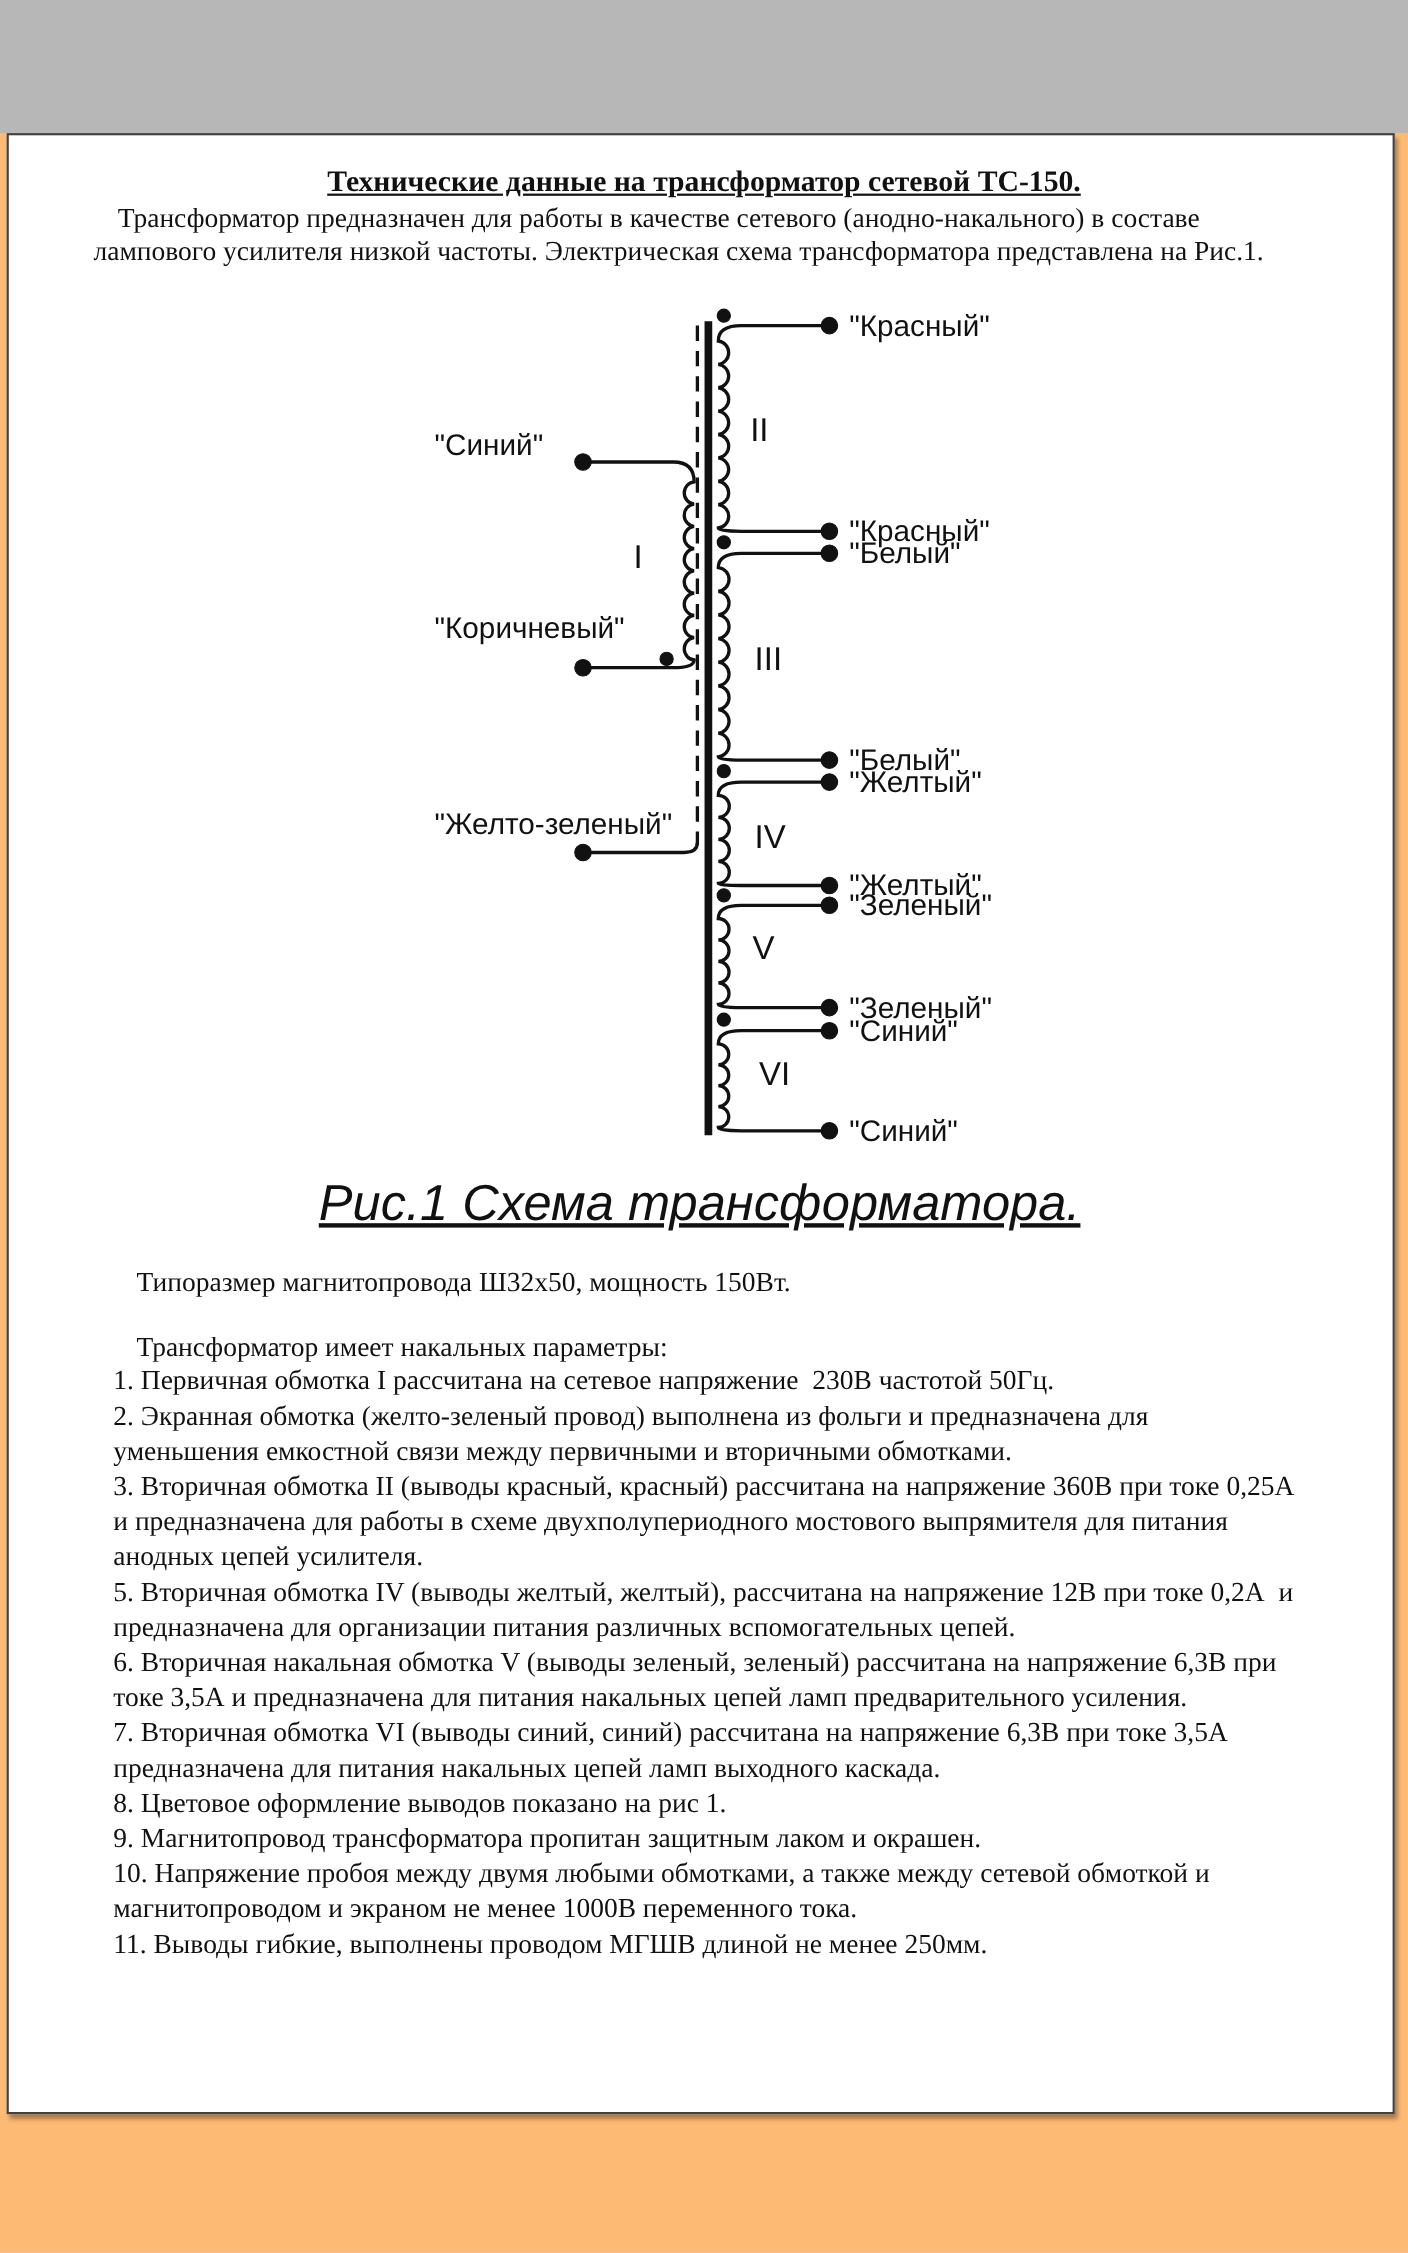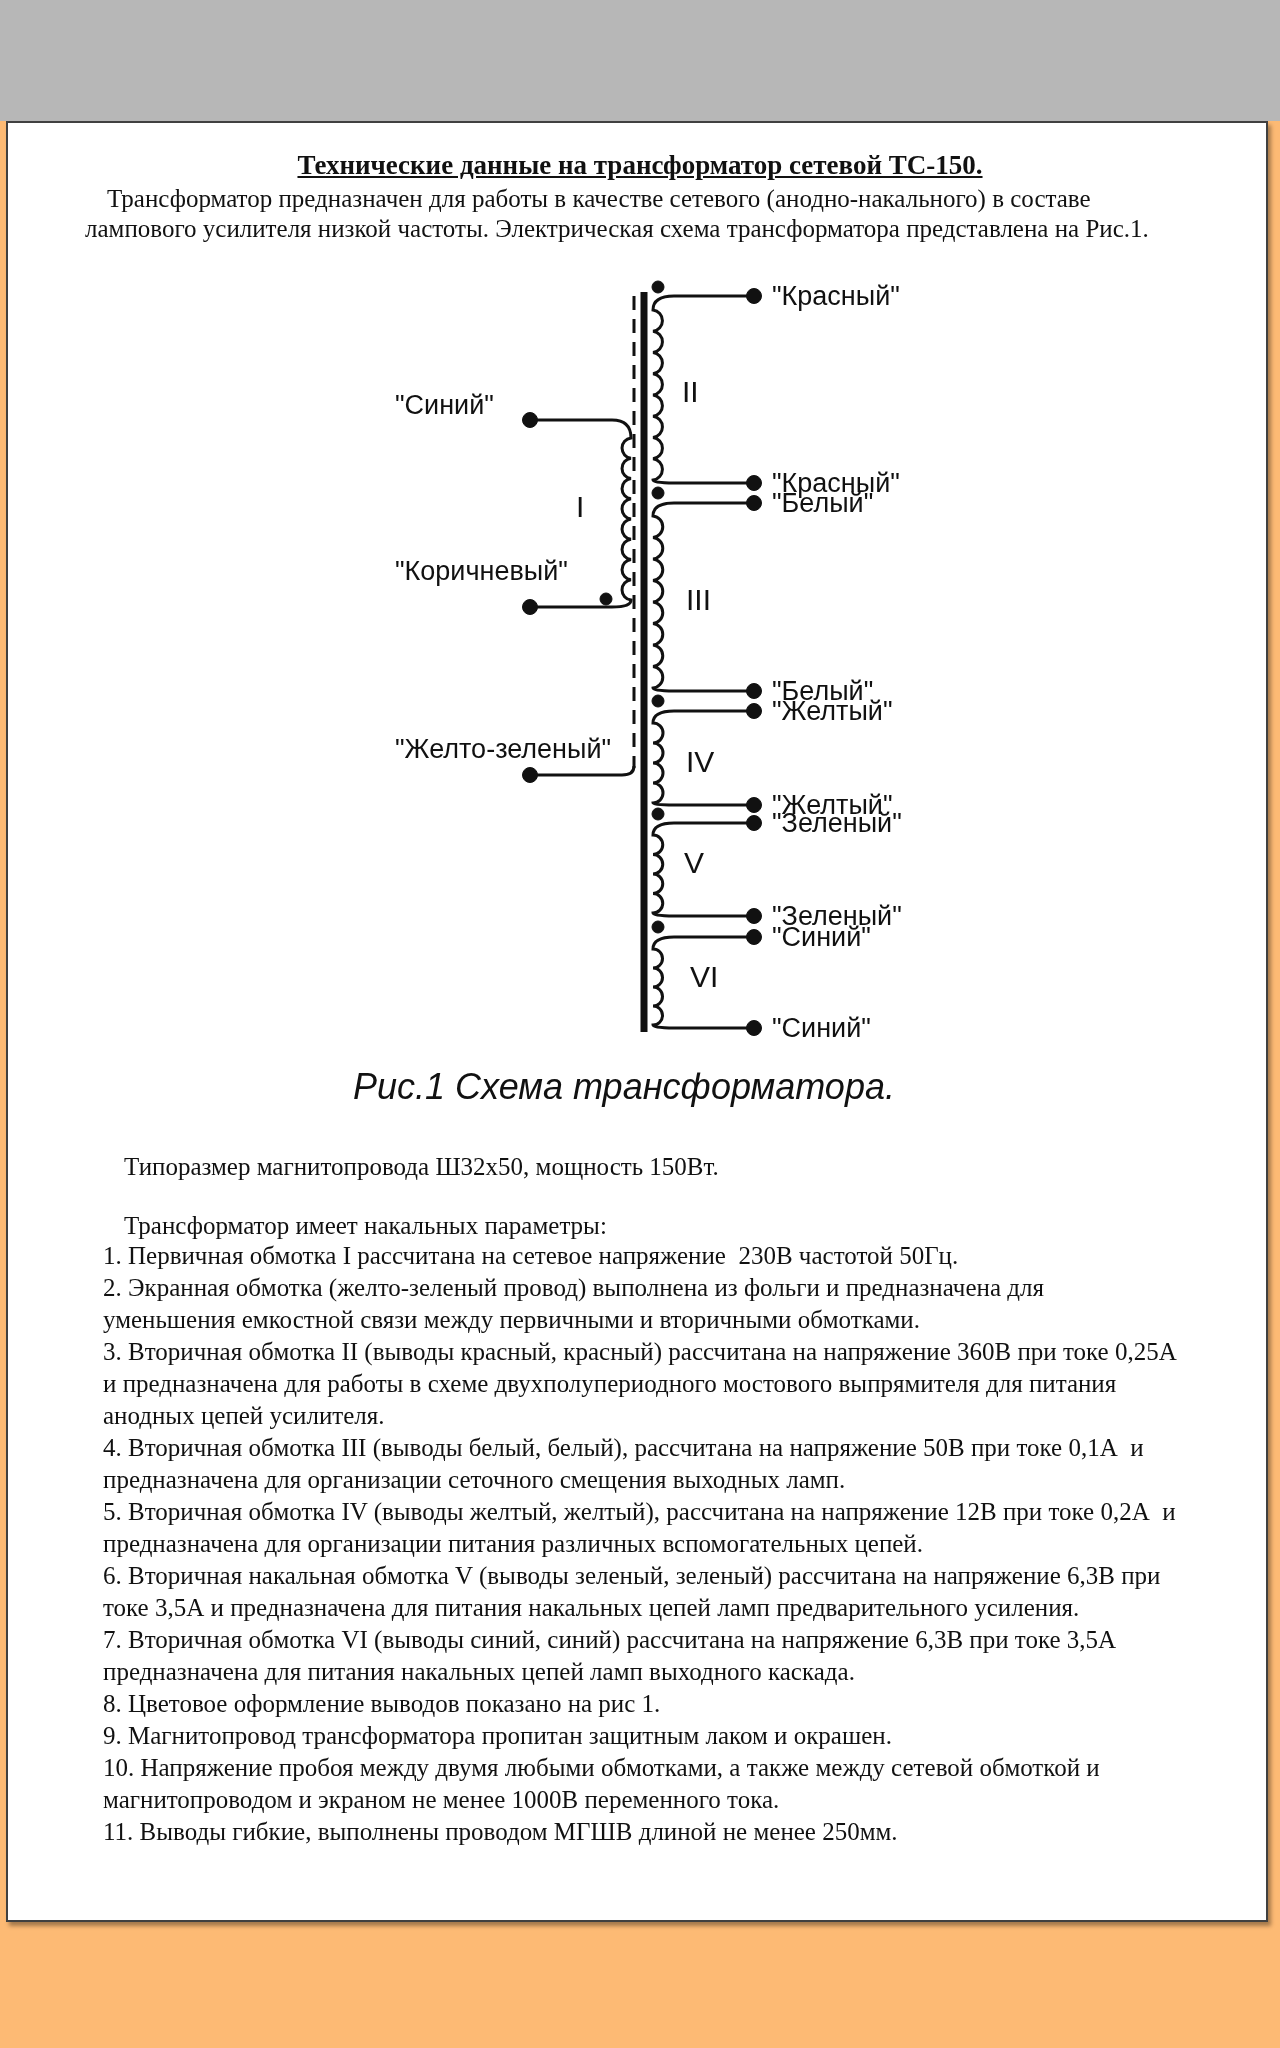--- a/index.html
+++ b/index.html
@@ -8,22 +8,22 @@
   .top-band{position:absolute;left:0;top:0;width:1280px;height:121px;background:#b7b7b7;}
   .page{position:absolute;left:6px;top:121px;width:1258px;height:1797px;background:#ffffff;
         border:2px solid #404040;box-shadow:3px 4px 4px rgba(0,0,0,0.35);}
   .abs{position:absolute;}
   .title{left:0;top:150px;width:1280px;text-align:center;font-weight:bold;font-size:27px;
          color:#111;text-decoration:underline;}
   .intro{left:85px;top:184px;width:1180px;font-size:25px;line-height:29.5px;color:#111;
          white-space:pre;text-indent:22px;}
   .dlabel{font-family:"Liberation Sans", sans-serif;font-size:27px;line-height:30px;color:#111;white-space:nowrap;}
   .rom{font-family:Liberation Sans, sans-serif;font-size:30px;line-height:32px;color:#111;}
-  .caption{left:4px;top:1066px;width:1240px;text-align:center;font-family:"Liberation Sans", sans-serif;
-           font-style:italic;font-size:36px;color:#111;}
+  .caption{left:16px;top:1066px;width:1240px;text-align:center;font-family:"Liberation Sans", sans-serif;
+           font-style:italic;font-size:46px;color:#111;text-decoration:underline;}
   .bodyline{left:103px;font-size:25px;color:#111;white-space:pre;margin-left:21px;}
   .core-spec{top:1153px;}
   .params-heading{top:1212px;}
   .params{left:103px;top:1240px;font-size:25px;color:#111;}
   .params .item{white-space:pre;line-height:32px;}
   svg{position:absolute;left:0;top:0;}
   svg *{stroke:#111;}
 </style>
 </head>
 <body>
@@ -120,22 +120,20 @@
   <div class="abs bodyline core-spec">Типоразмер магнитопровода Ш32х50, мощность 150Вт.</div>
   <div class="abs bodyline params-heading">Трансформатор имеет накальных параметры:</div>
 
   <div class="abs params">
     <div class="item">1. Первичная обмотка I рассчитана на сетевое напряжение  230В частотой 50Гц.</div>
     <div class="item">2. Экранная обмотка (желто-зеленый провод) выполнена из фольги и предназначена для
 уменьшения емкостной связи между первичными и вторичными обмотками.</div>
     <div class="item">3. Вторичная обмотка II (выводы красный, красный) рассчитана на напряжение 360В при токе 0,25А
 и предназначена для работы в схеме двухполупериодного мостового выпрямителя для питания
 анодных цепей усилителя.</div>
-    <div class="item">4. Вторичная обмотка III (выводы белый, белый), рассчитана на напряжение 50В при токе 0,1А  и
-предназначена для организации сеточного смещения выходных ламп.</div>
     <div class="item">5. Вторичная обмотка IV (выводы желтый, желтый), рассчитана на напряжение 12В при токе 0,2А  и
 предназначена для организации питания различных вспомогательных цепей.</div>
     <div class="item">6. Вторичная накальная обмотка V (выводы зеленый, зеленый) рассчитана на напряжение 6,3В при
 токе 3,5А и предназначена для питания накальных цепей ламп предварительного усиления.</div>
     <div class="item">7. Вторичная обмотка VI (выводы синий, синий) рассчитана на напряжение 6,3В при токе 3,5А
 предназначена для питания накальных цепей ламп выходного каскада.</div>
     <div class="item">8. Цветовое оформление выводов показано на рис 1.</div>
     <div class="item">9. Магнитопровод трансформатора пропитан защитным лаком и окрашен.</div>
     <div class="item">10. Напряжение пробоя между двумя любыми обмотками, а также между сетевой обмоткой и
 магнитопроводом и экраном не менее 1000В переменного тока.</div>

